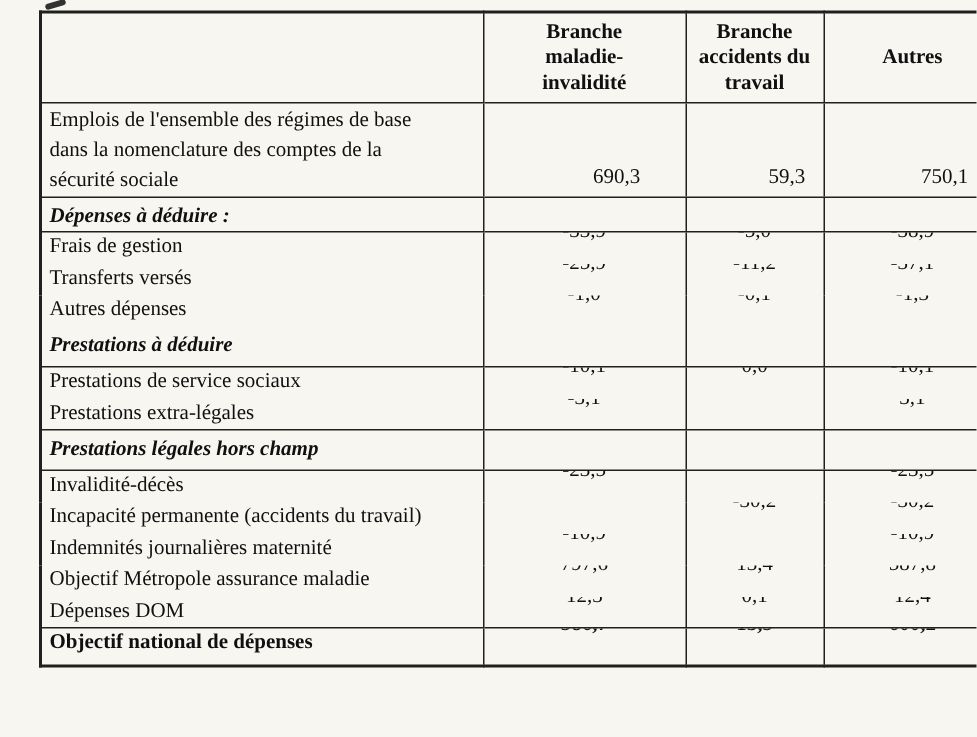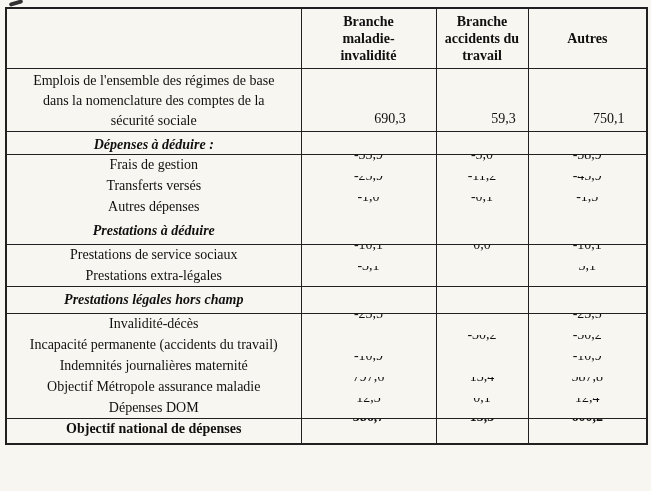--- a/index.html
+++ b/index.html
@@ -4,21 +4,21 @@
 <style>
   * { box-sizing: border-box; }
   html, body { margin: 0; padding: 0; }
   body {
     width: 651px; height: 491px;
     background: #f7f6f1;
     font-family: "Liberation Serif", serif;
     color: #101010;
     overflow: hidden;
   }
-  .sheet { padding: 7px 5px 4px 5px; position: relative; }
+  .sheet { padding: 7px 5px 4px 5px; position: relative; margin-left: 21px; }
   .artifact {
     position: absolute; top: 1px; left: 9px;
     width: 14px; height: 4px; background: #1d1d1d;
     transform: rotate(-16deg); border-radius: 2px; opacity: .9;
   }
   table.grid {
     width: 641px; border-collapse: collapse; table-layout: fixed;
     border: 2px solid #202020;
   }
   .grid col.c0 { width: 295px; }
@@ -28,21 +28,21 @@
   .grid td, .grid th {
     padding: 0 5px; font-size: 14px; font-weight: normal;
     vertical-align: top; overflow: hidden;
   }
   .grid td + td, .grid th + th { border-left: 1px solid #202020; }
   tr.rule > td, tr.head > th { border-bottom: 1px solid #202020; }
   tr.head > th {
     text-align: center; vertical-align: middle; font-weight: bold;
     white-space: pre-line; line-height: 17px; height: 60px; padding: 4px 2px;
   }
-  td.lbl { text-align: center; line-height: 20px; }
+  td.lbl { text-align: left; line-height: 20px; }
   td.numc { text-align: center; }
   tr.tall { height: 62px; }
   tr.tall td.lbl { white-space: pre-line; padding-top: 2px; }
   tr.tall td.numc { vertical-align: bottom; padding-bottom: 3px; padding-left: 48px; }
   tr.sec { height: 23px; }
   tr.secbig { height: 27px; }
   tr.sec td.lbl, tr.secbig td.lbl {
     font-weight: bold; font-style: italic; padding-top: 3px; line-height: 19px;
   }
   tr.data { height: 21px; }
@@ -98,21 +98,21 @@
       <td class="lbl">Frais de gestion</td>
       <td class="numc"><span class="v">-33,9</span></td>
       <td class="numc"><span class="v">-5,0</span></td>
       <td class="numc"><span class="v">-38,9</span></td>
     </tr>
 
     <tr class="data">
       <td class="lbl">Transferts versés</td>
       <td class="numc"><span class="v">-25,9</span></td>
       <td class="numc"><span class="v">-11,2</span></td>
-      <td class="numc"><span class="v">-45,9</span></td>
+      <td class="numc"><span class="v">-37,1</span></td>
     </tr>
 
 
     <tr class="data">
       <td class="lbl">Autres dépenses</td>
       <td class="numc"><span class="v">-1,0</span></td>
       <td class="numc"><span class="v">-0,1</span></td>
       <td class="numc"><span class="v">-1,3</span></td>
     </tr>
 

